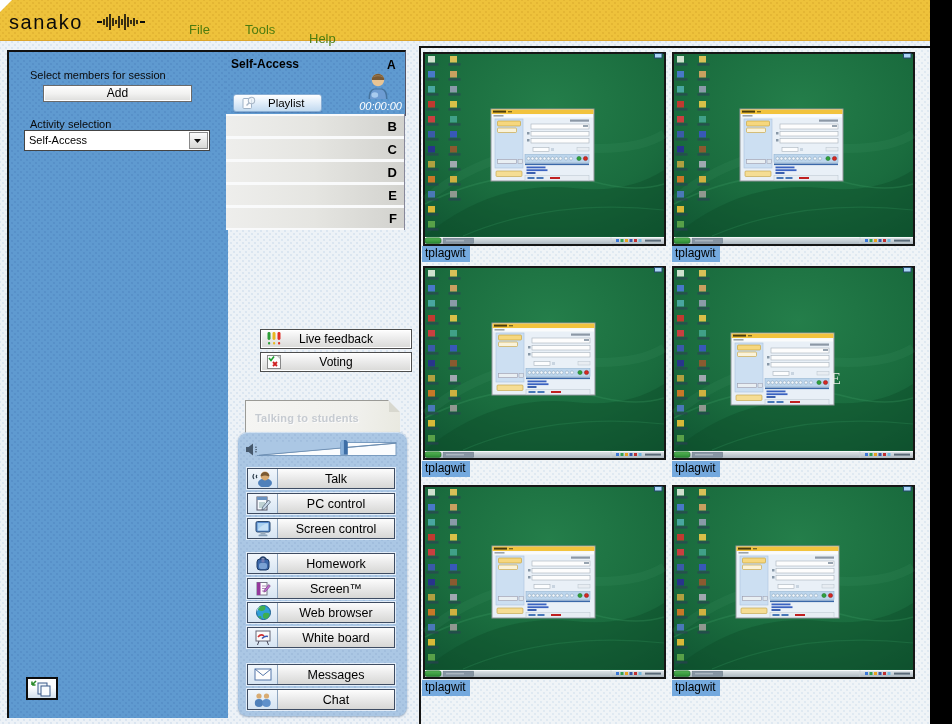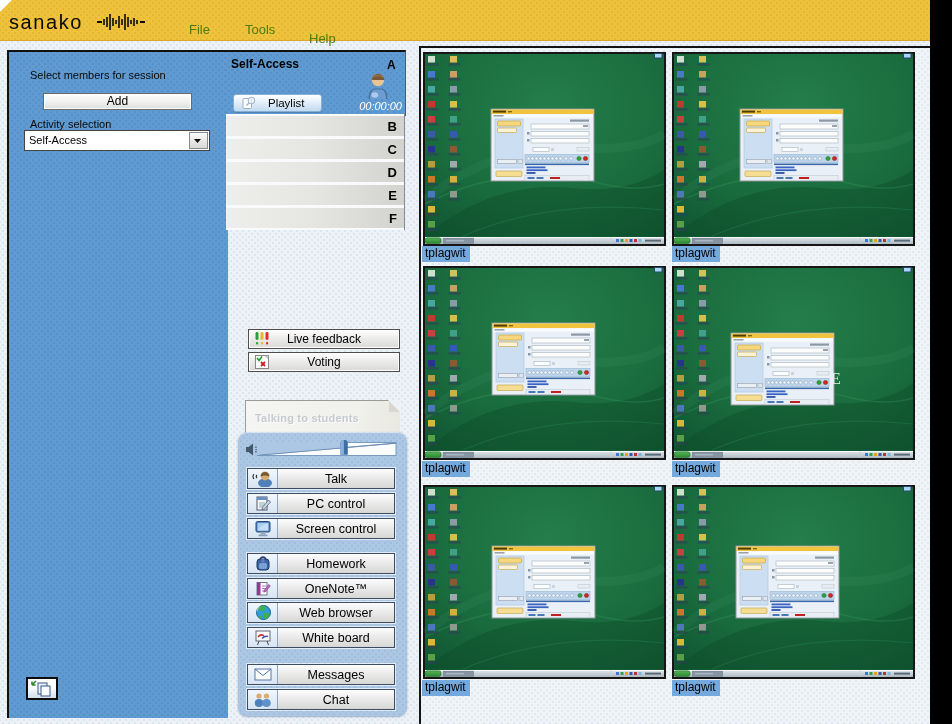--- a/index.html
+++ b/index.html
@@ -29,36 +29,36 @@
   #leftpanel{left:7px;top:50px;width:219px;height:666px;border-left:2px solid #111;border-top:2px solid #111;}
   #midtop{left:226px;top:50px;width:179px;height:64px;border-top:2px solid #111;border-right:1px solid #556;}
   #rows{left:226px;top:114px;width:178px;height:116px;border-right:1px solid #889;background:#f9fafb;}
   .row{position:absolute;left:0;width:178px;height:20px;
       background:linear-gradient(90deg,#eeeeec 0%,#e5e5e1 50%,#d2d2ce 100%);}
   .rowletter{position:absolute;right:7px;top:3px;font-size:13px;font-weight:bold;color:#000;}
   
   #lbl1{left:30px;top:69px;font-size:11px;color:#0a0a0a;}
   #addbtn{left:43px;top:85px;width:147px;height:15px;border:1px solid #6a6a6a;
       background:linear-gradient(#fdfdfd,#f2f2f1 50%,#dddddb);box-shadow:inset 0 0 0 1px #fff;
-      font-size:12px;text-align:center;line-height:15px;color:#000;margin-top:8px;}
+      font-size:12px;text-align:center;line-height:15px;color:#000;}
   #lbl2{left:30px;top:118px;font-size:11px;color:#0a0a0a;}
   #combo{left:24px;top:130px;width:184px;height:19px;background:#fff;border:1px solid #444;}
   #combo .txt{position:absolute;left:4px;top:3px;font-size:11px;color:#000;}
   #combo .dd{position:absolute;right:1px;top:1px;width:17px;height:15px;border:1px solid #8a8a8a;
       background:linear-gradient(#fbfbfb,#d8d8d6);}
   
   #satitle{left:231px;top:57px;font-size:12px;font-weight:bold;color:#000;}
   #aletter{left:387px;top:58px;font-size:12px;font-weight:bold;color:#000;}
   #timer{left:322px;top:100px;width:80px;text-align:right;font-size:11px;color:#fff;font-style:italic;}
   #playlist{left:233px;top:94px;width:87px;height:16px;border:1px solid #88aed4;border-radius:3px;
       background:linear-gradient(#ffffff,#e4effa 45%,#c2daf0);font-size:11.5px;color:#000;box-shadow:0 1px 0 rgba(70,100,150,.4);}
   #playlist span{position:absolute;left:34px;top:2px;}
   
   .btn3d{border:1px solid #4d4d4d;background:linear-gradient(#fefefe,#ececec 45%,#d9d9d7);
-      box-shadow:inset 0 0 0 1px #fff;}
+      box-shadow:inset 0 0 0 1px #fff;margin-left:12px;}
   .btxt{position:absolute;width:100%;text-align:center;font-size:12px;color:#000;}
   
   #toolpanel{left:238px;top:432px;width:169px;height:284px;border-radius:9px;
      background-color:#abc7e4;
      background-image:radial-gradient(circle, rgba(60,100,160,.12) 0.6px, rgba(60,100,160,0) 1px),
                       radial-gradient(circle, rgba(60,100,160,.12) 0.6px, rgba(60,100,160,0) 1px);
      background-size:6px 6px,6px 6px;background-position:0 0,3px 3px;
      box-shadow:inset 0 1px 0 rgba(255,255,255,.5), 0 1px 2px rgba(60,90,130,.45);}
   .pbtn{position:absolute;left:247px;width:146px;height:19px;border:1px solid #3e4c62;
      background:linear-gradient(#fdfdfd,#ebebeb 45%,#d7d7d5);box-shadow:0 0 0 1px rgba(245,250,255,.75);}
@@ -245,21 +245,21 @@
     <span class="cap">Homework</span>
 <svg style="position:absolute;left:6px;top:1px" width="18" height="17" viewBox="0 0 18 17">
   <rect x="3" y="4" width="12" height="11" rx="3" fill="#3a66a8" stroke="#1c3a66"></rect>
   <path d="M6 4 q3-4 6 0" fill="none" stroke="#1c3a66" stroke-width="1.6"></path>
   <rect x="5" y="8" width="8" height="6" rx="2" fill="#7aa2d4"></rect>
   <rect x="7.5" y="3.5" width="3" height="4" fill="#88b" opacity=".7"></rect>
 </svg>
   </div>
 <div class="abs pbtn" style="top:578px">
     <span class="icell"></span>
-    <span class="cap">OneNote™</span>
+    <span class="cap">Screen™</span>
 <svg style="position:absolute;left:7px;top:2px" width="16" height="16" viewBox="0 0 16 16">
   <rect x="2" y="1.5" width="10" height="12.5" fill="#fbfbfd" stroke="#778"></rect>
   <rect x="2" y="1.5" width="3.5" height="12.5" fill="#94389c"></rect>
   <path d="M7 5 h4 M7 7.5 h4 M7 10 h3" stroke="#b08ab8" stroke-width="1"></path>
   <path d="M13.8 3.5 l1.5 1.5 -4.5 5.5 -2 .6 .6-2.1 Z" fill="#c06ad0" stroke="#703a78" stroke-width=".6"></path>
 </svg>
   </div>
 <div class="abs pbtn" style="top:602px">
     <span class="icell"></span>
     <span class="cap">Web browser</span>

